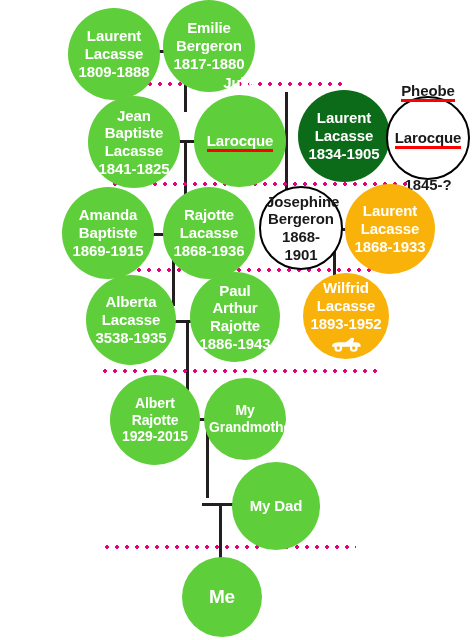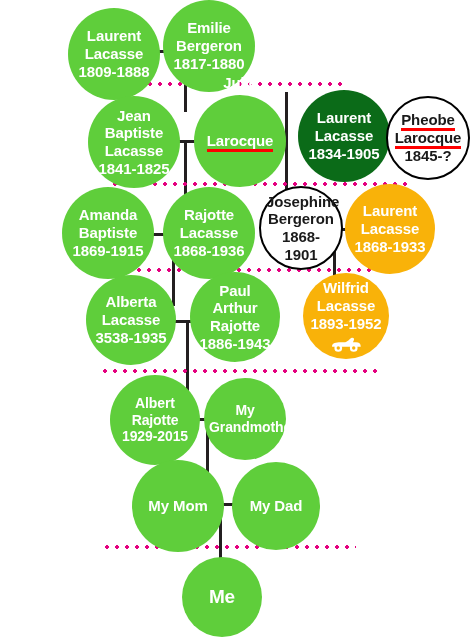--- a/index.html
+++ b/index.html
@@ -155,21 +155,21 @@
     <span class="nm"><span class="sp">Larocque</span></span>
     <span class="yr">1842-1926</span>
   </div>
 
   <div class="node dark s-sm" style="left:298px; top:90px; width:92px; height:92px;">
     <span class="nm">Laurent</span>
     <span class="nm">Lacasse</span>
     <span class="yr">1834-1905</span>
   </div>
 
-  <div class="node blank s-sm" style="left:386px; top:96px; width:84px; height:84px;">
+  <div class="node blank s-sm" style="left:386px; top:96px; width:84px; height:84px;gap:29px;">
     <span class="nm"><span class="sp">Pheobe</span></span>
     <span class="nm"><span class="sp">Larocque</span></span>
     <span class="yr">1845-?</span>
   </div>
 
   <div class="node green s-sm" style="left:62px; top:187px; width:92px; height:92px;">
     <span class="nm">Amanda</span>
     <span class="nm">Baptiste</span>
     <span class="yr">1869-1915</span>
   </div>
@@ -219,23 +219,20 @@
 
   <div class="node green s-md" style="left:110px; top:375px; width:90px; height:90px;">
     <span class="nm">Albert Rajotte</span>
     <span class="yr">1929-2015</span>
   </div>
 
   <div class="node green s-md" style="left:204px; top:378px; width:82px; height:82px;">
     <span class="nm">My Grandmother</span>
   </div>
 
-  <div class="node green s-lg" style="left:132px; top:460px; width:92px; height:92px;">
-    <span class="nm">My Mom</span>
-  </div>
 
   <div class="node green s-xl" style="left:182px; top:557px; width:80px; height:80px;">
     <span class="nm">Me</span>
   </div>
 
   <div class="node green s-lg" style="left:232px; top:462px; width:88px; height:88px;">
     <span class="nm">My Dad</span>
   </div>
 
 </div>

